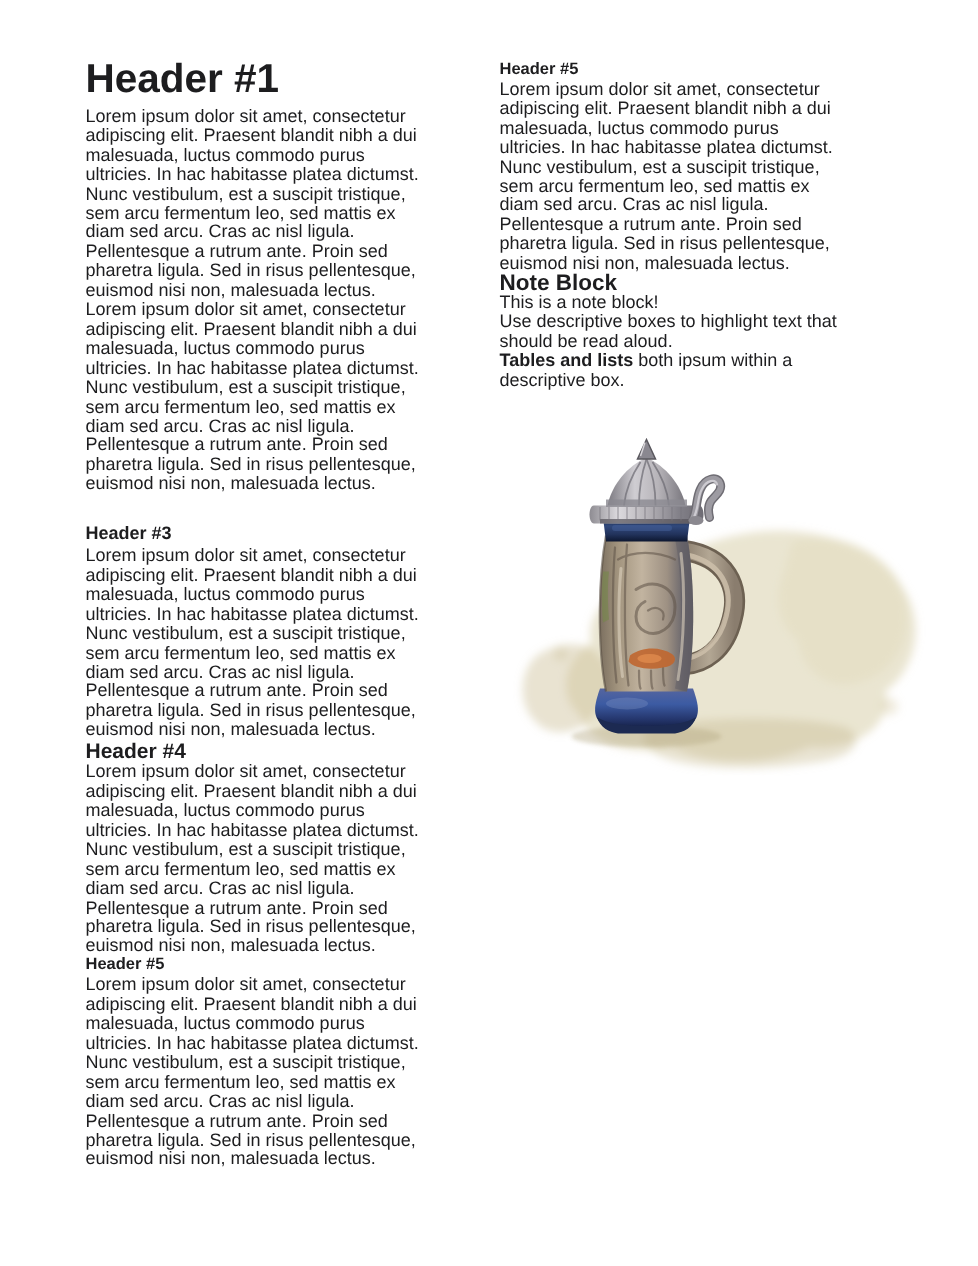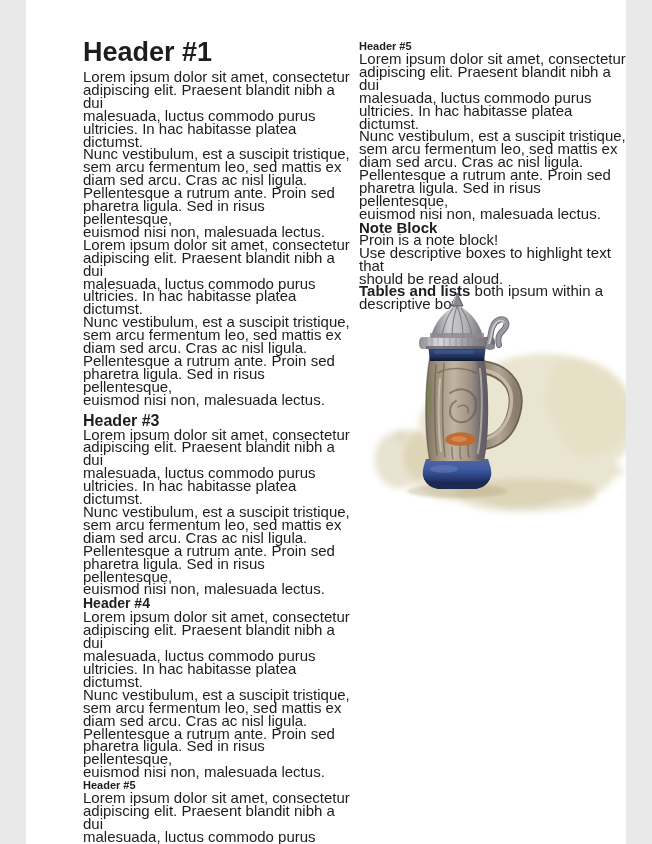--- a/index.html
+++ b/index.html
@@ -9,39 +9,39 @@
     --band-navy:#22335c;
     --body-tan:#c2b4a0;
     --base-blue:#3c5ba3;
     --accent-orange:#c0662f;
     --wash-khaki:#d6cca4;
   }
   html,body{margin:0;padding:0;}
   body{background:#e9e9e9;}
   .page{
     position:relative;
-    width:600px;height:844px;
+    width:652px;height:844px;
     margin:0 auto;
     background:var(--page-bg);
     color:var(--text-color);
     font-family:"Liberation Sans","DejaVu Sans",sans-serif;
     overflow:hidden;
     text-decoration:underline;
   }
   .col{position:absolute;top:37px;width:272px;}
   .col-left{left:57px;}
   .col-right{left:333px;}
   p.body{
-    font-size:15px;line-height:12.9px;
+    font-size:12px;line-height:12.9px;
     margin:0;white-space:pre-line;
   }
   h1,h2,h3,h4,h5,h6{font-weight:700;color:var(--text-color);}
   h1{font-size:27px;line-height:30px;margin:0 0 4px 0;}
   h2{font-size:21px;line-height:22px;margin:3px 0 2px 0;}
-  h3{font-size:16px;line-height:17px;margin:5px 0 0 0;}
+  h3{font-size:12px;line-height:17px;margin:18px 0 0 0;}
   h4{font-size:14px;line-height:15px;margin:0;}
   h5{font-size:11px;line-height:13px;margin:0;}
   h6{font-size:15px;line-height:13px;margin:0;}
   .col-right h5{margin-top:3px;}
   .inline-bold{font-weight:700;}
   .stein-figure{
     position:absolute;left:338px;top:289px;
     width:292px;height:228px;
   }
   .stein-figure svg{display:block;width:100%;height:100%;}
@@ -114,21 +114,21 @@
 adipiscing elit. Praesent blandit nibh a dui
 malesuada, luctus commodo purus
 ultricies. In hac habitasse platea dictumst.
 Nunc vestibulum, est a suscipit tristique,
 sem arcu fermentum leo, sed mattis ex
 diam sed arcu. Cras ac nisl ligula.
 Pellentesque a rutrum ante. Proin sed
 pharetra ligula. Sed in risus pellentesque,
 euismod nisi non, malesuada lectus.</p>
     <h6>Note Block</h6>
-    <p class="body">Proin is a note block!</p>
+    <p class="body">This is a note block!</p>
     <p class="body">Use descriptive boxes to highlight text that
 should be read aloud.</p>
     <p class="body"><span class="inline-bold">Tables and lists</span><span> both ipsum within a
 descriptive box.</span></p>
   </section>
 
   <div class="stein-figure">
     <svg viewBox="0 0 292 228" xmlns="http://www.w3.org/2000/svg">
       <defs>
         <filter id="wblur" x="-20%" y="-20%" width="140%" height="140%">

